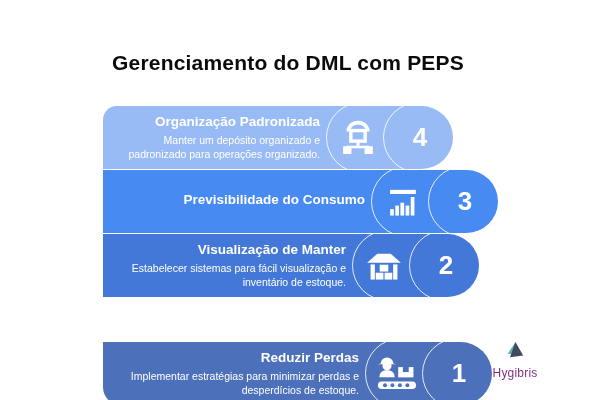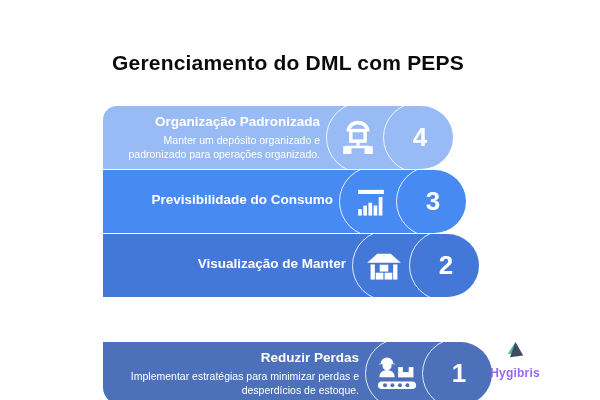--- a/index.html
+++ b/index.html
@@ -38,21 +38,21 @@
   .num{
     position:absolute;right:0;top:0;bottom:0;width:66px;
     display:flex;align-items:center;justify-content:center;
     font-size:26px;font-weight:700;color:#fff;
   }
   
   .watermark{
     position:absolute;right:16px;bottom:20px;width:90px;text-align:center;opacity:.92;
   }
   .wm-text{
-    display:block;font-size:12px;font-weight:700;color:#8b5cf6;
+    display:block;font-size:12px;font-weight:400;color:#701a75;
     filter:blur(.4px);letter-spacing:.2px;margin-top:1px;
   }
 </style>
 </head>
 <body>
 
 <div class="canvas">
   <h1 class="main-title">Gerenciamento do DML com PEPS</h1>
 
   <div>
@@ -68,41 +68,42 @@
       <path d="M7.2 9.4 A6.8 6.2 0 0 1 20.8 9.4" fill="none" stroke="#fff" stroke-width="2.6"></path>
       <rect x="9" y="8.8" width="10" height="7.4" fill="none" stroke="#fff" stroke-width="2.4"></rect>
       <rect x="12.9" y="16.2" width="2.2" height="3.6" fill="#fff"></rect>
       <rect x="6" y="19.4" width="16" height="1.8" fill="#fff"></rect>
       <rect x="3.6" y="19.8" width="5.8" height="5.4" fill="#fff"></rect>
       <rect x="18.6" y="19.8" width="5.8" height="5.4" fill="#fff"></rect>
     </svg>
         </div>
         <div class="num">4</div>
       </div>
-      <div class="row" style="background: rgb(71, 138, 242); color: rgb(71, 138, 242);">
+      <div class="row" style="background: rgb(71, 138, 242); color: rgb(71, 138, 242); padding-left: 32px;">
         <div class="txt">
           <div class="rt">Previsibilidade do Consumo</div>
         </div>
         <div class="cap cap-outer"></div>
         <div class="cap cap-inner"></div>
         <div class="icon">
           <svg viewBox="0 0 28 28" width="40" height="40">
       <rect x="5" y="5.5" width="18" height="2.9" fill="#fff"></rect>
       <rect x="5" y="19" width="2.6" height="4.5" fill="#fff"></rect>
       <rect x="8.6" y="16.5" width="2.6" height="7" fill="#fff"></rect>
       <rect x="12.2" y="14.5" width="2.6" height="9" fill="#fff"></rect>
       <rect x="15.8" y="16.5" width="2.6" height="7" fill="#fff"></rect>
       <rect x="19.4" y="10.5" width="2.6" height="13" fill="#fff"></rect>
     </svg>
         </div>
         <div class="num">3</div>
       </div>
       <div class="row" style="background: rgb(68, 120, 216); color: rgb(68, 120, 216);">
         <div class="txt">
           <div class="rt">Visualização de Manter</div>
+          <div class="rd">Estabelecer sistemas para fácil visualização e inventário de estoque.</div>
         </div>
         <div class="cap cap-outer"></div>
         <div class="cap cap-inner"></div>
         <div class="icon">
           <svg viewBox="0 0 28 28" width="40" height="40">
       <polygon points="2.2,11.8 9.3,5.4 18.7,5.4 25.8,11.8" fill="#fff"></polygon>
       <rect x="4.6" y="12.9" width="3" height="10.6" fill="#fff"></rect>
       <rect x="20.4" y="12.9" width="3" height="10.6" fill="#fff"></rect>
       <rect x="11" y="13.1" width="6" height="4.8" fill="#fff"></rect>
       <rect x="8.2" y="18.7" width="5.4" height="4.8" fill="#fff"></rect>

